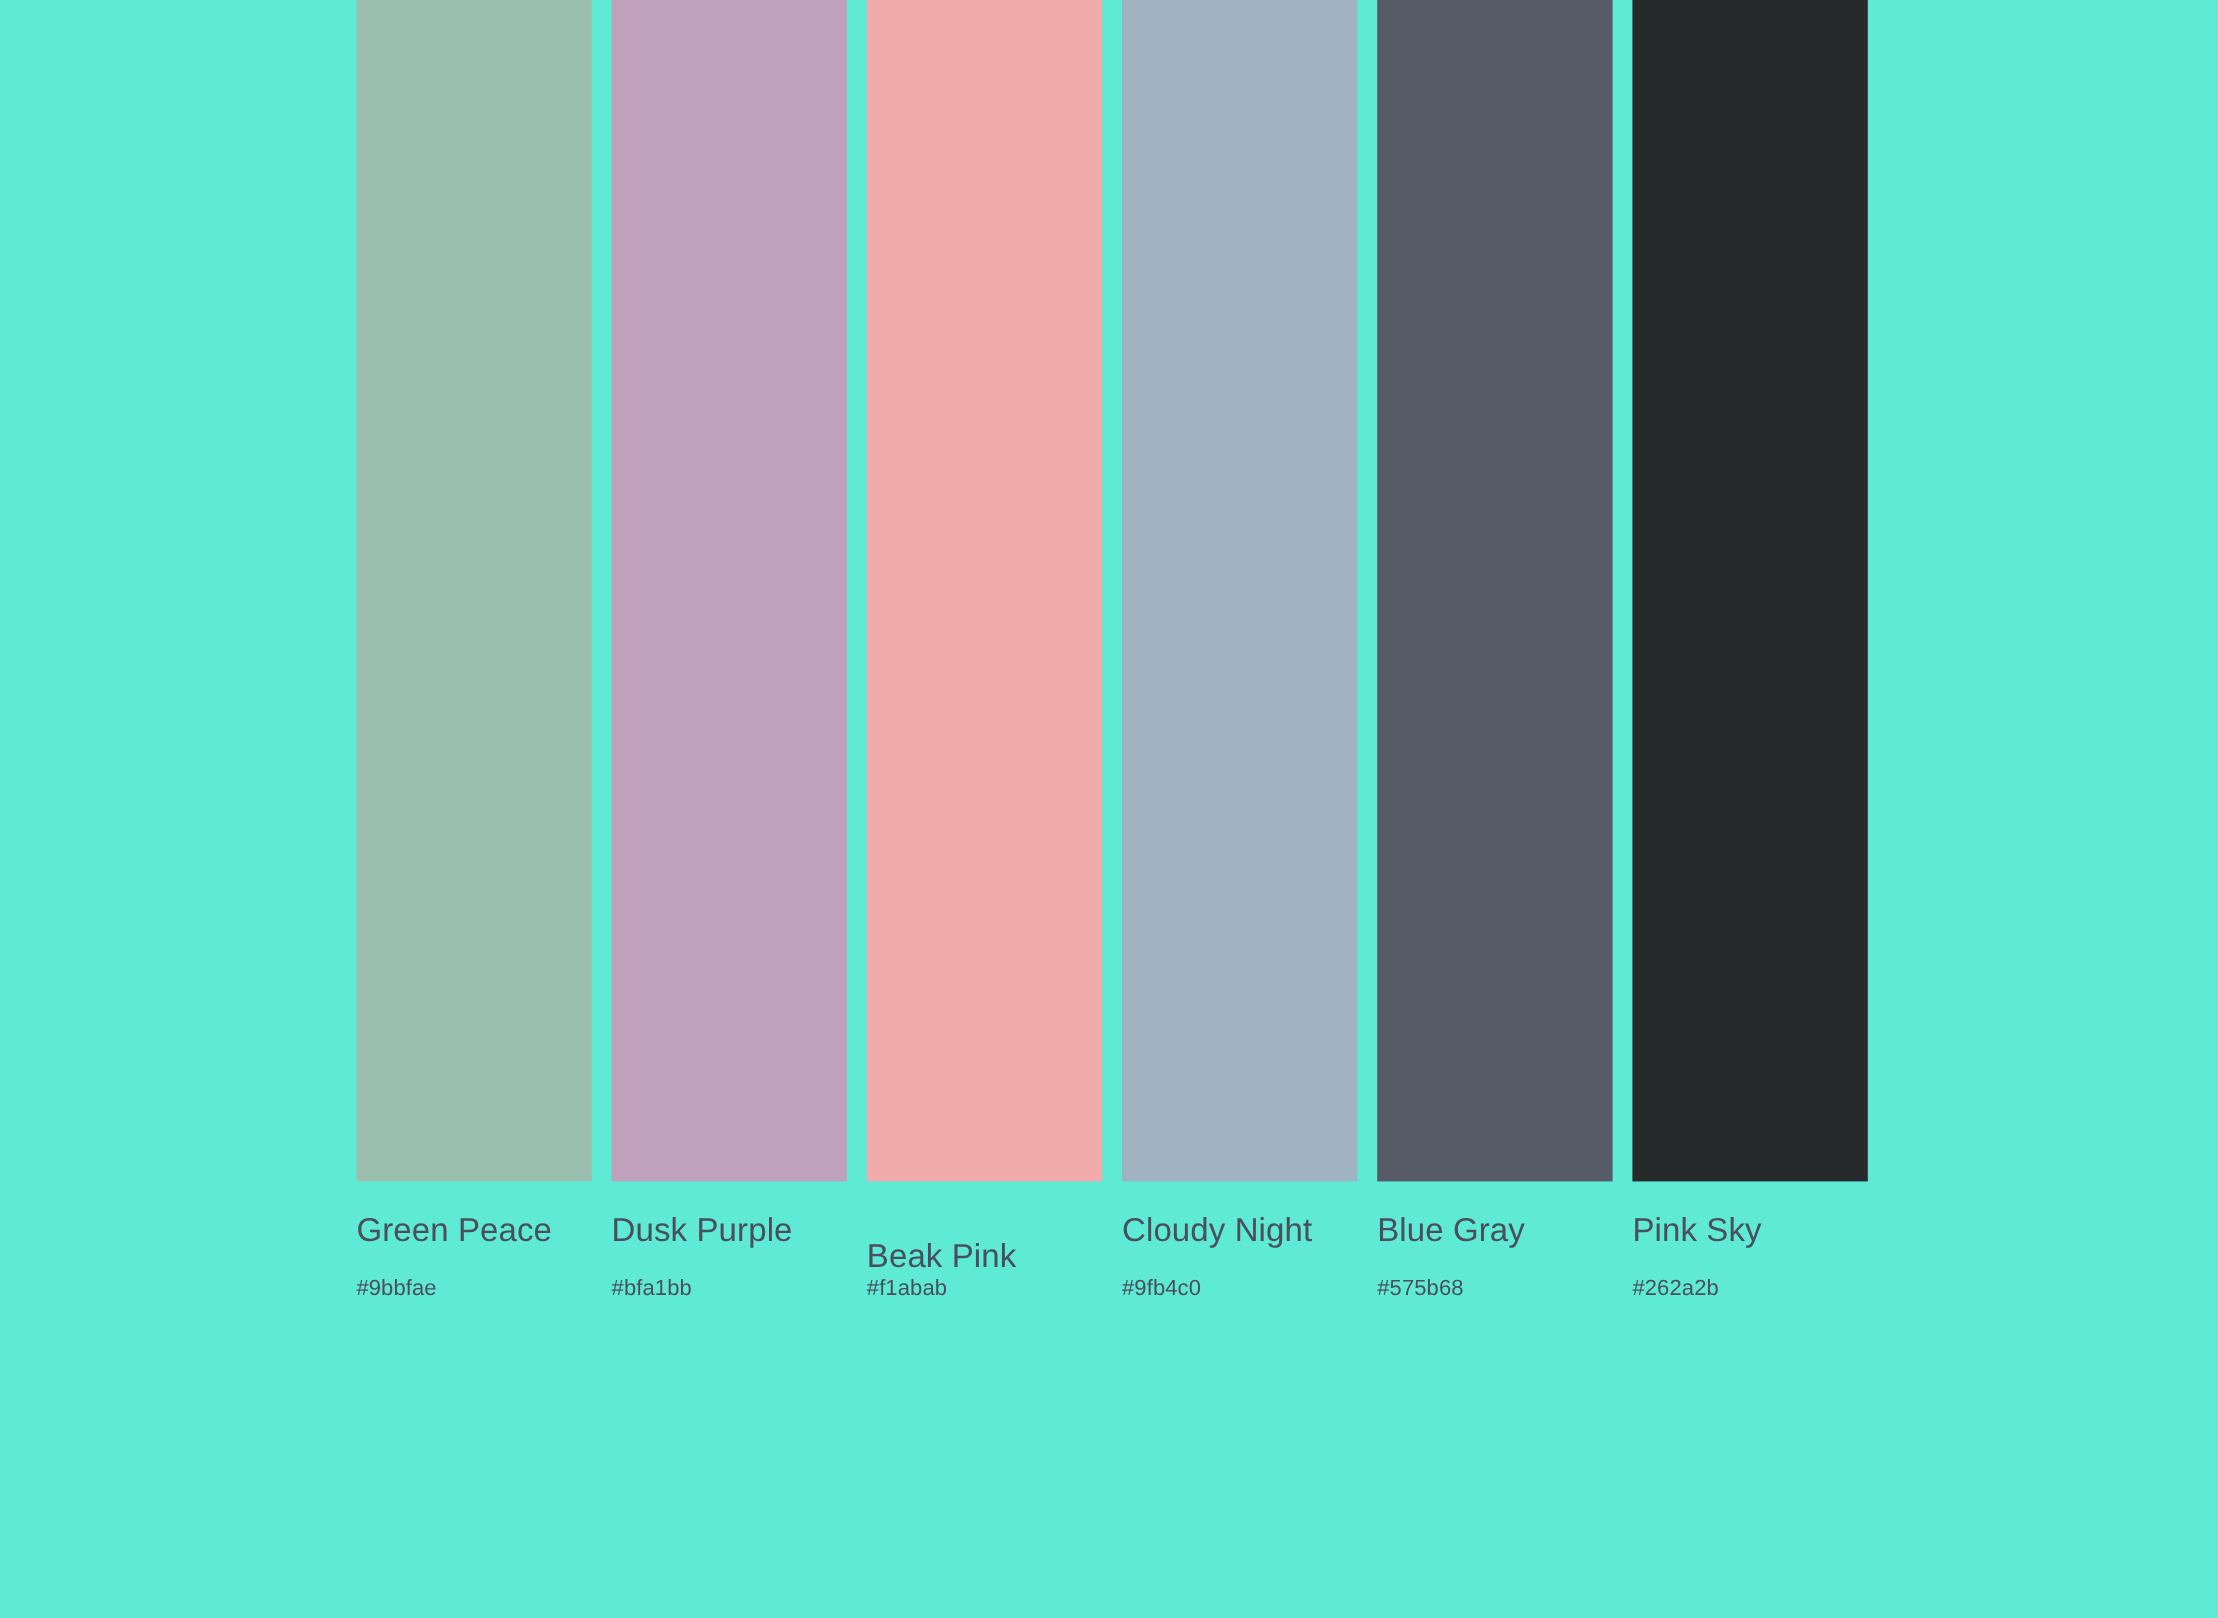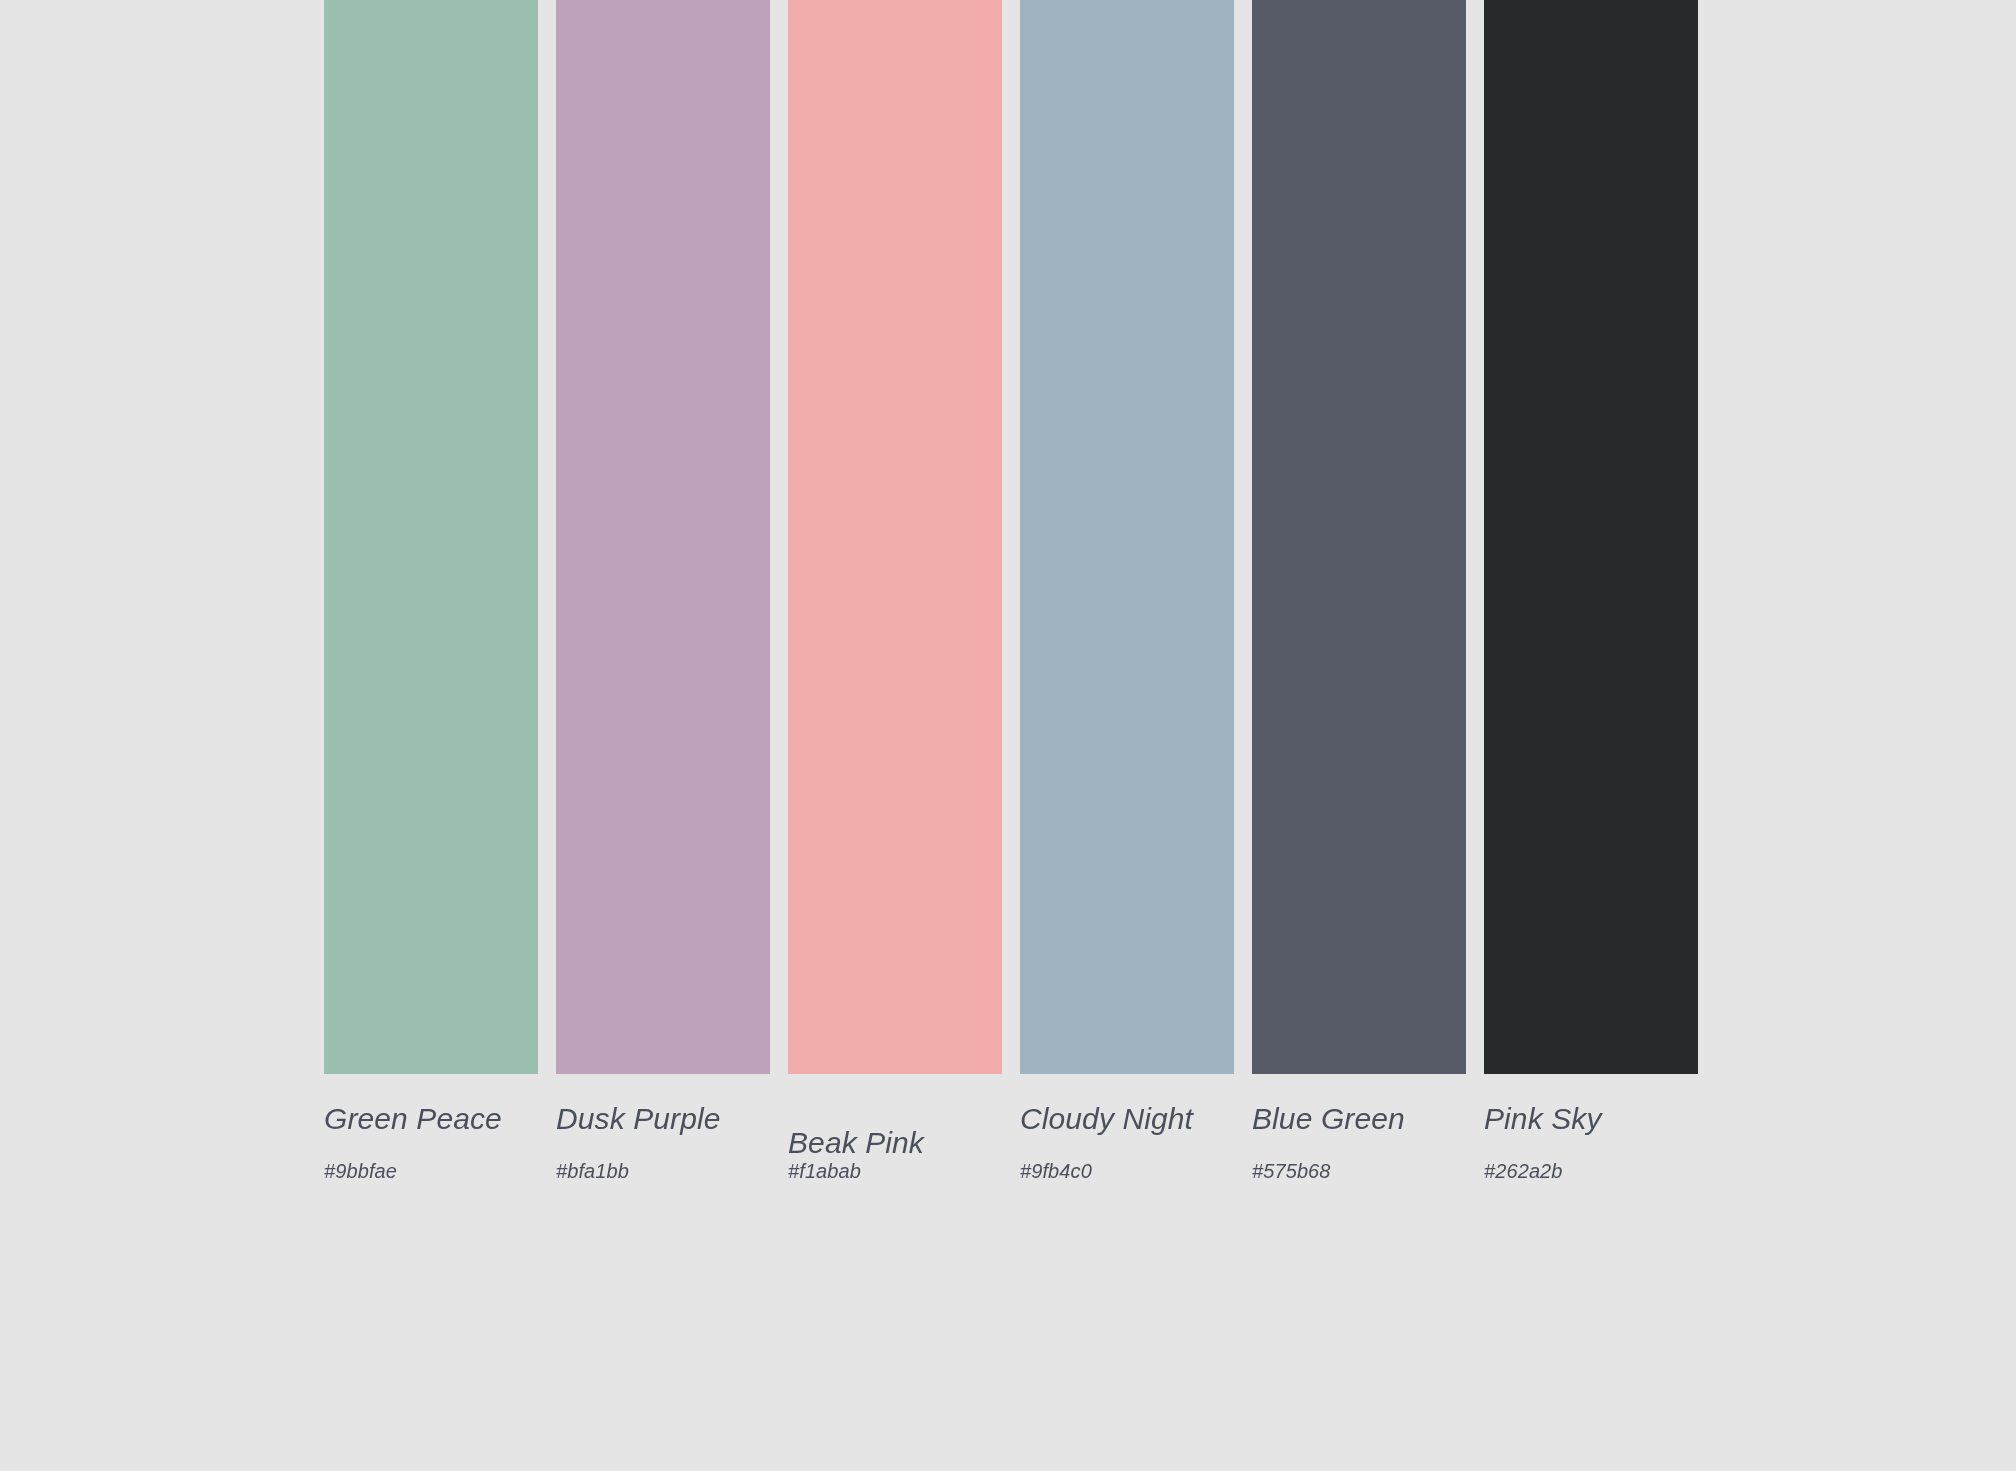--- a/index.html
+++ b/index.html
@@ -85,21 +85,21 @@
     line-height: 34px;
     font-weight: 400;
     color: #4a4f5c;
     white-space: nowrap;
     letter-spacing: 0.1px;
   }
 </style>
 </head>
 <body style="background-color: rgb(255, 255, 255);">
 
-<div id="palette-board" style="background-color: #e5e5e5; font-style: italic;">
+<div id="palette-board" style="background-color: #5eead4;">
 
   <div id="swatch-strip">
 
     <div class="swatch-column">
       <div class="swatch-chip" style="background-color: rgb(155, 191, 174);"></div>
     </div>
 
     <div class="swatch-column">
       <div class="swatch-chip" style="background-color: rgb(191, 161, 187);"></div>
     </div>
@@ -138,21 +138,21 @@
       <div class="swatch-name" style="color: rgb(74, 79, 92); margin-top: 24px;">Beak Pink</div>
       <div class="swatch-hex" style="color: rgb(74, 79, 92);">#f1abab</div>
     </div>
 
     <div class="label-column">
       <div class="swatch-name" style="color: rgb(74, 79, 92);">Cloudy Night</div>
       <div class="swatch-hex" style="color: rgb(74, 79, 92);">#9fb4c0</div>
     </div>
 
     <div class="label-column">
-      <div class="swatch-name" style="color: rgb(74, 79, 92);">Blue Green</div>
+      <div class="swatch-name" style="color: rgb(74, 79, 92);">Blue Gray</div>
       <div class="swatch-hex" style="color: rgb(74, 79, 92);">#575b68</div>
     </div>
 
     <div class="label-column">
       <div class="swatch-name" style="color: rgb(74, 79, 92);">Pink Sky</div>
       <div class="swatch-hex" style="color: rgb(74, 79, 92);">#262a2b</div>
     </div>
 
   </div>
 

